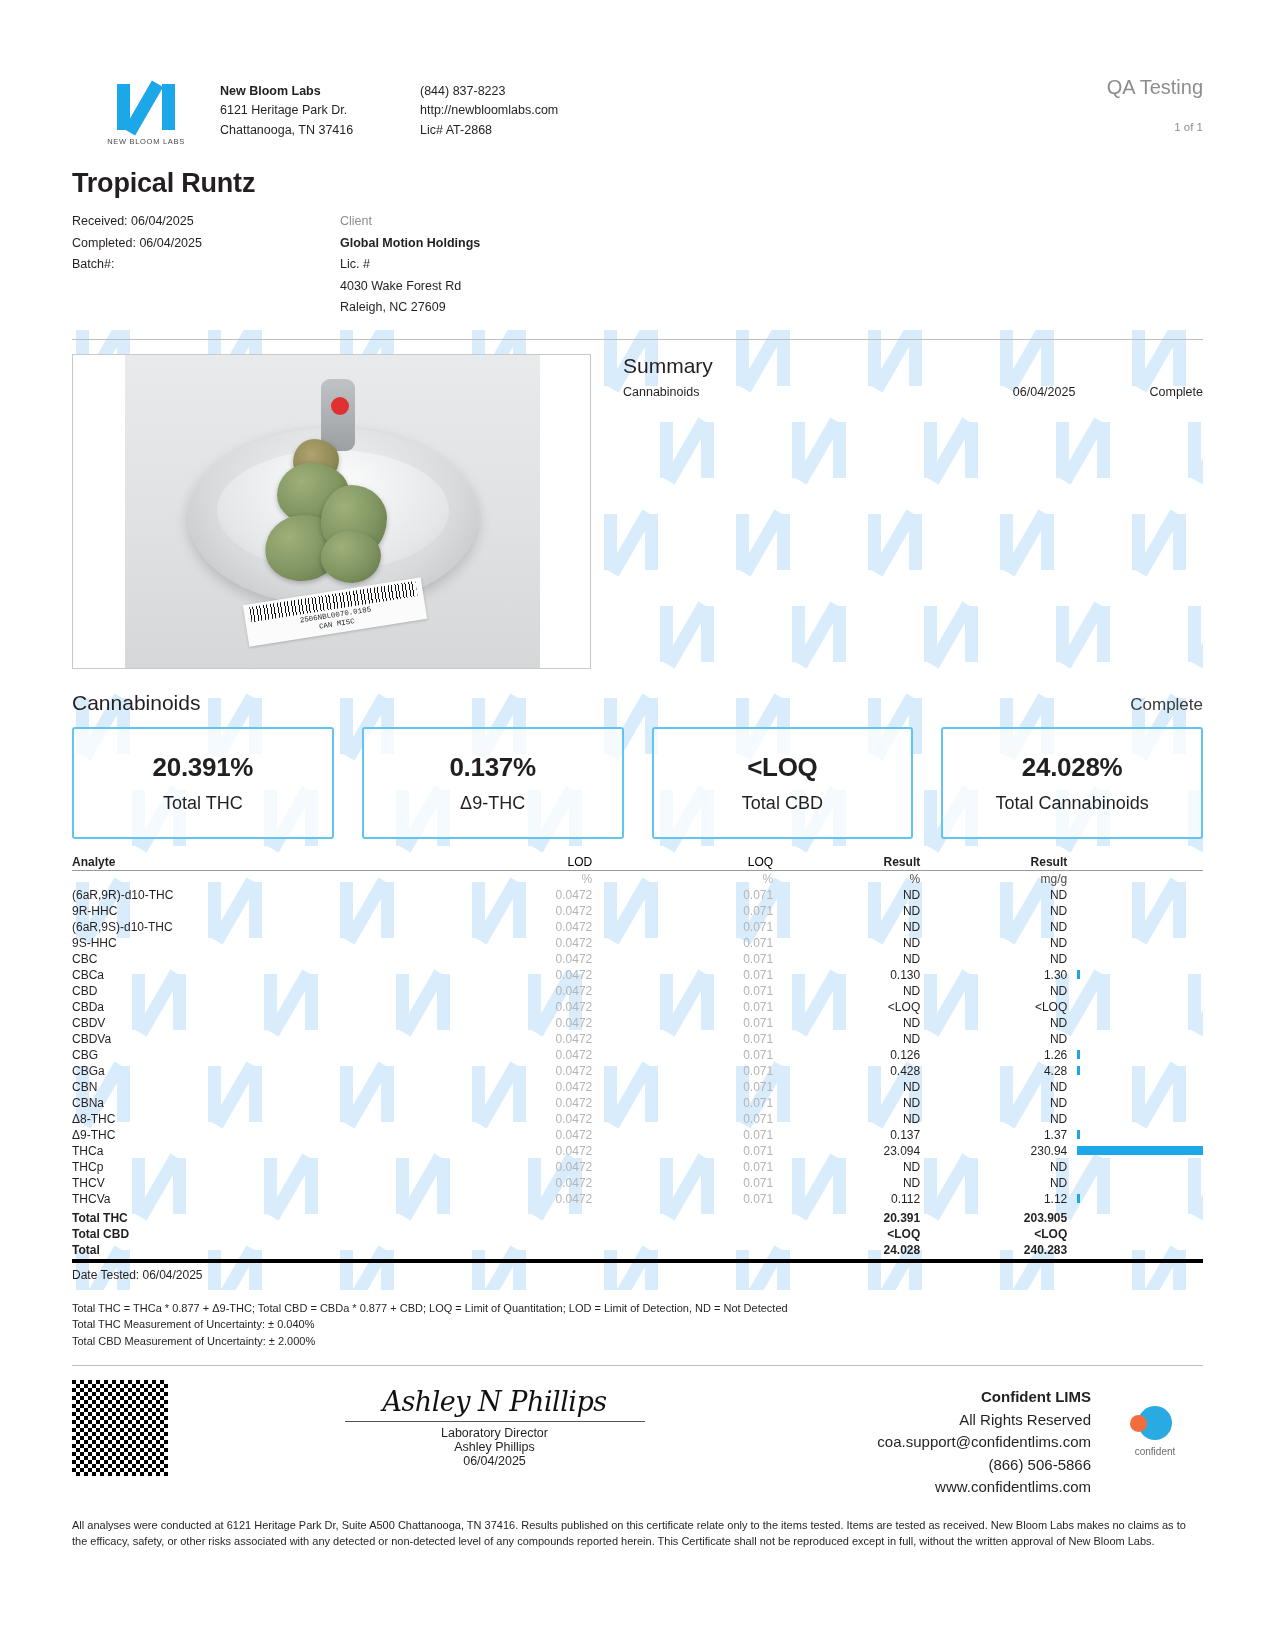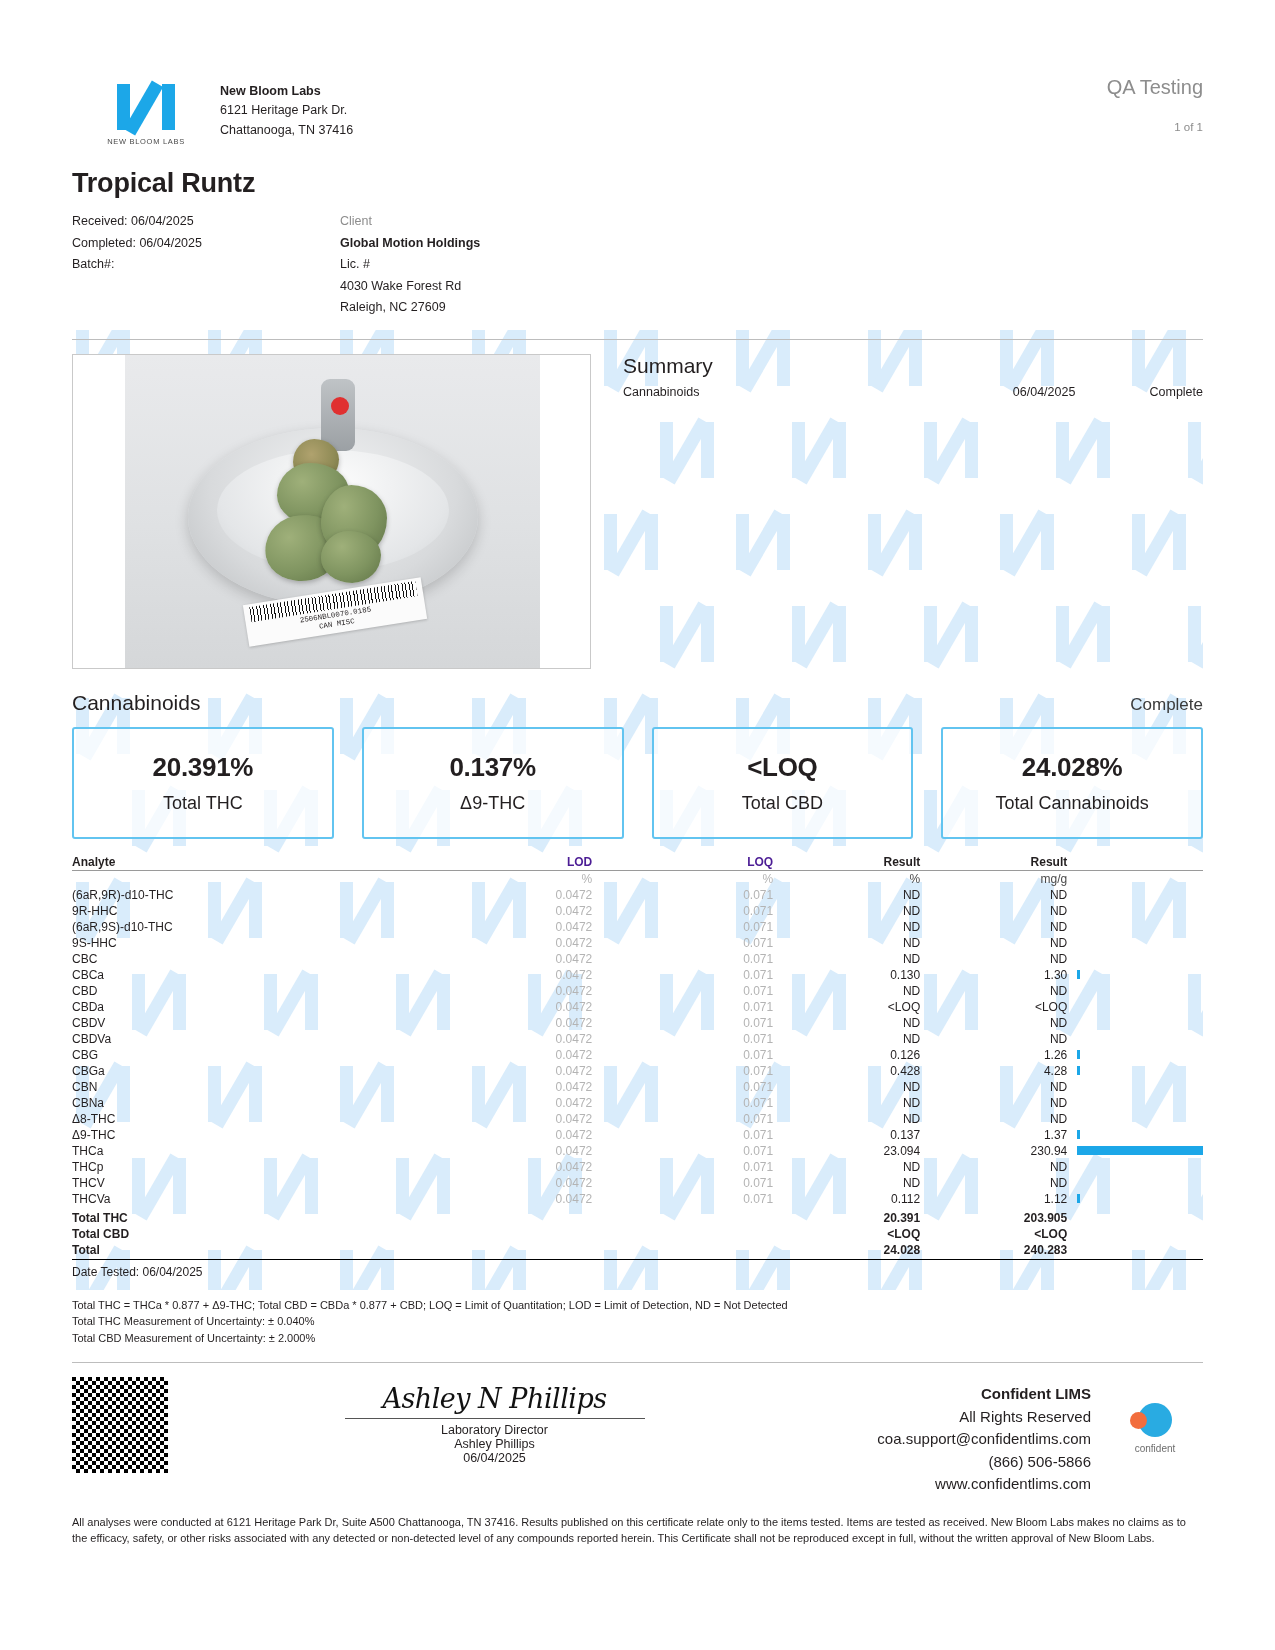--- a/index.html
+++ b/index.html
@@ -304,42 +304,42 @@
     font-size: 12px;
   }
   table.analytes th {
     font-weight: bold;
     font-size: 12px;
     text-align: right;
     padding: 0 0 1px 0;
     border-bottom: 1px solid #9a9a9a;
   }
   table.analytes th.grey {
-    color: #4c1d95;
-    font-weight: bold;
+    color: #000000;
+    font-weight: normal;
   }
   table.analytes th.left { text-align: left; }
   td { padding: 1px 0; }
   .c-analyte { width: 30%; text-align: left; }
   .c-lod { width: 16%; text-align: right; color: #b4b4b4; }
   .c-loq { width: 16%; text-align: right; color: #b4b4b4; }
   .c-res1 { width: 13%; text-align: right; }
   .c-res2 { width: 13%; text-align: right; }
   .c-bar { width: 12%; padding-left: 10px; }
   .units td { color: #b4b4b4; }
   .units .c-res1, .units .c-res2 { color: #4a4a4a; }
   .bar {
     display: block;
     height: 9px;
     background: #1ca7e8;
     min-width: 0;
   }
   tr.total td { font-weight: bold; }
   tr.total-first td { padding-top: 4px; }
-  tr.last-total td { border-bottom: 1px solid #000000; padding-bottom: 2px; }
+  tr.last-total td { border-bottom: 4px solid #000000; padding-bottom: 2px; }
   .date-tested {
     font-size: 12px;
     margin-top: 5px;
   }
   .notes {
     font-size: 11px;
     line-height: 1.5;
     margin-top: 18px;
   }
   .hr-thin {
@@ -757,20 +757,25 @@
           <span class="bar-l"></span>
             <span class="bar-d"></span>
             <span class="bar-r"></span>
         </div>
         <div class="logo-text">NEW BLOOM LABS</div>
       </div>
       <div class="lab-info">
         <div class="name">New Bloom Labs</div>
         <div>6121 Heritage Park Dr.</div>
         <div>Chattanooga, TN 37416</div>
+      </div>
+      <div class="lab-contact">
+        <div>(844) 837-8223</div>
+        <div>http://newbloomlabs.com</div>
+        <div>Lic# AT-2868</div>
       </div>
       <div class="header-right">
         <div class="qa-title">QA Testing</div>
         <div class="page-num">1 of 1</div>
       </div>
     </div>
 
     <h1 class="sample-title">Tropical Runtz</h1>
 
     <div class="meta-row">

